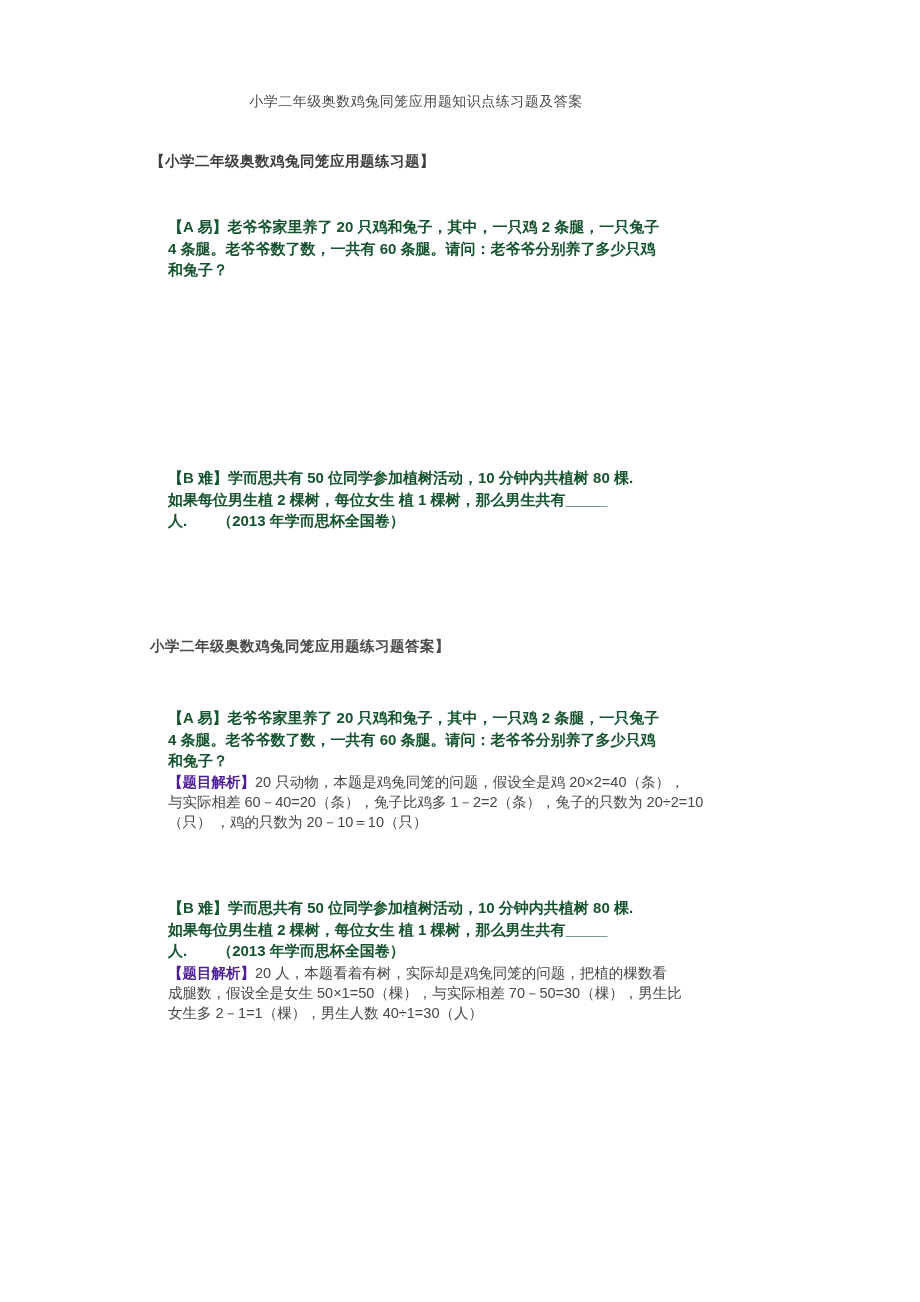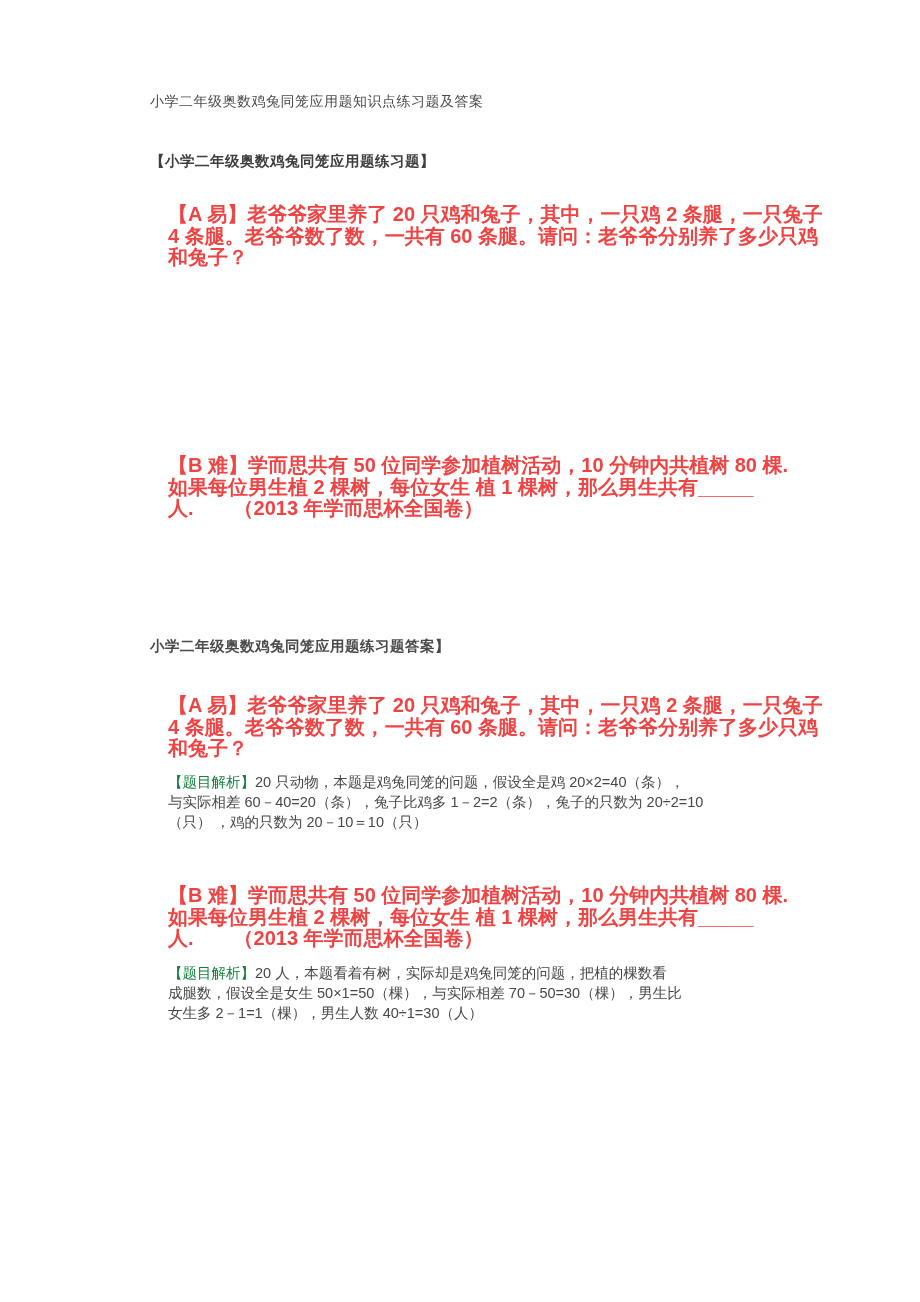--- a/index.html
+++ b/index.html
@@ -8,21 +8,21 @@
     width: 920px;
     height: 1302px;
     background: #ffffff;
     overflow: hidden;
     font-family: "Liberation Sans", sans-serif;
   }
   .doc-title {
     position: absolute;
     left: 150px;
     width: 532px;
-    text-align: left;
+    text-align: center;
     font-family: "Liberation Serif", serif;
     font-size: 14px;
     line-height: 20px;
     color: #4a4a4a;
     letter-spacing: 0.5px;
     white-space: nowrap;
   }
   .title-pos    { top: 92px; }
   .heading {
     position: absolute;
@@ -37,39 +37,40 @@
     white-space: nowrap;
   }
   .practice-heading { top: 151px; font-weight: bold; color: #3e3e3e; }
   .answers-heading  { top: 636px; font-weight: bold; }
   .problem {
     position: absolute;
     left: 168px;
     width: 548px;
     font-family: "Liberation Sans", sans-serif;
     font-weight: bold;
-    font-size: 20px;
+    font-size: 15px;
     line-height: 21.5px;
-    color: #ef4444;
+    color: #14532d;
+    margin-top: 12px;
   }
   .problem-a1 { top: 204px; }
   .problem-b1 { top: 455px; }
   .problem-a2 { top: 695px; }
   .problem-b2 { top: 885px; }
   .analysis {
     position: absolute;
     left: 168px;
     width: 552px;
     font-family: "Liberation Sans", sans-serif;
     font-weight: normal;
     font-size: 14.5px;
     line-height: 20px;
     color: #474747;
   }
-  .analysis .label { font-weight: normal; color: #15803d; }
+  .analysis .label { font-weight: bold; color: #4c1d95; }
   .analysis-a { top: 772px; }
   .analysis-b { top: 963px; }
   .line { white-space: nowrap; }
 </style>
 </head>
 <body>
 
 <div class="page">
 
   <div class="doc-title title-pos">小学二年级奥数鸡兔同笼应用题知识点练习题及答案</div>

